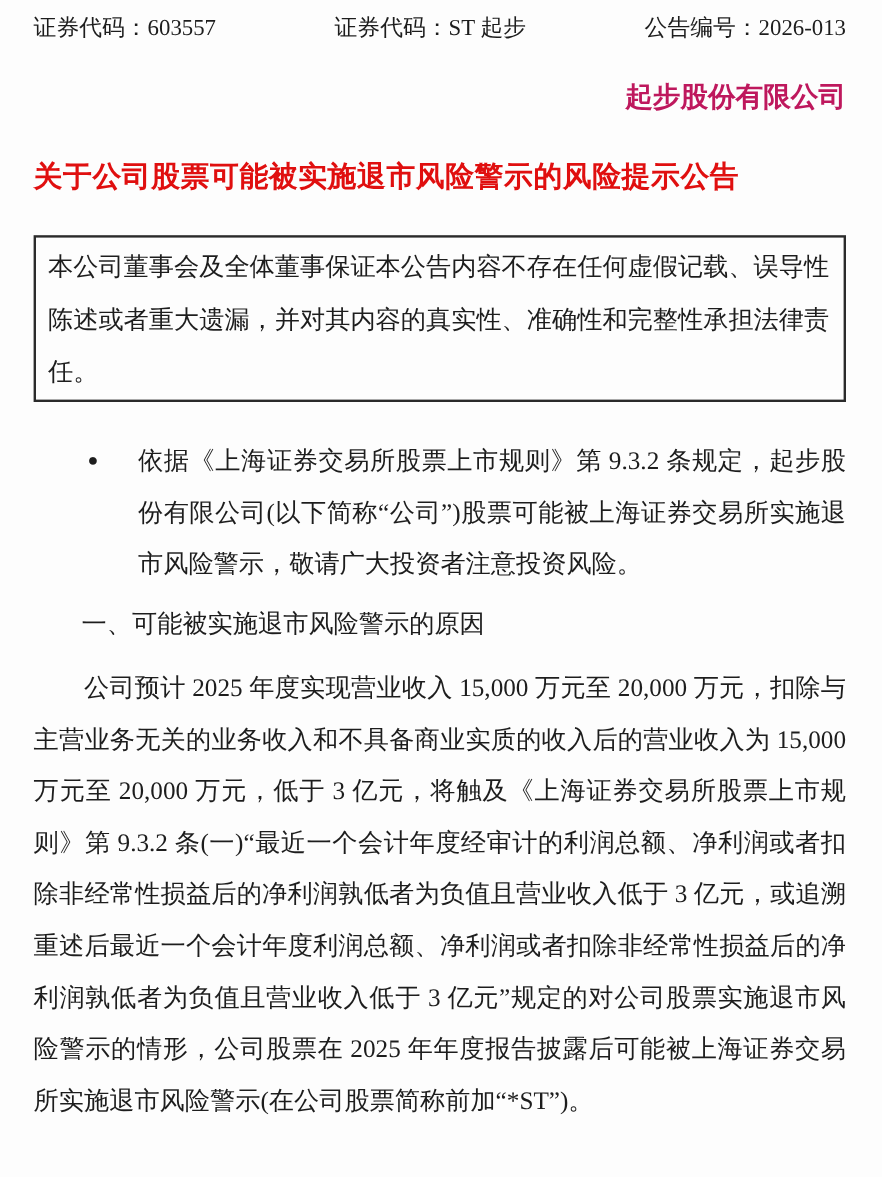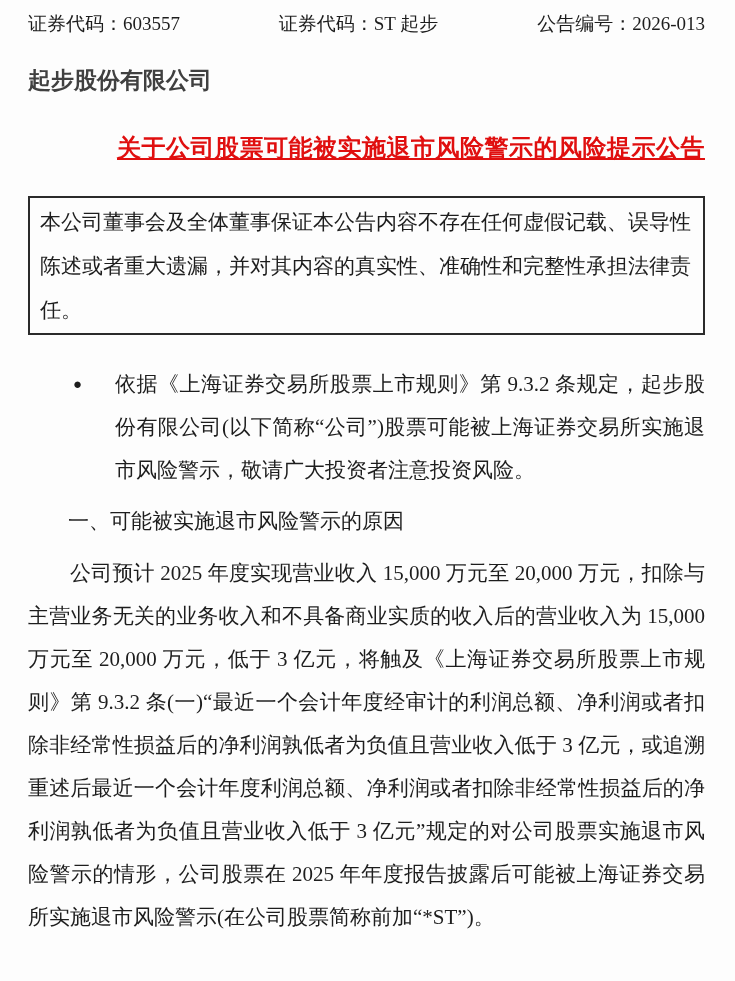--- a/index.html
+++ b/index.html
@@ -24,35 +24,34 @@
   .header-row {
     display: flex;
     justify-content: space-between;
     align-items: baseline;
     font-size: 19px;
     line-height: 24px;
     white-space: nowrap;
   }
   .title-company {
     margin-top: 30px;
-    text-align: left;
-    color: #404040;
+    text-align: right;
+    color: #be185d;
     font-weight: bold;
     font-size: 23px;
     line-height: 30px;
   }
   .title-announcement {
     margin-top: 36px;
-    text-align: right;
+    text-align: left;
     color: #e00f0f;
     font-weight: bold;
     font-size: 24px;
     line-height: 32px;
     letter-spacing: 0.5px;
-    text-decoration: underline;
   }
   .declaration-box {
     margin-top: 32px;
     border: 2px solid #2b2b2b;
     padding: 2px 12px 1px 10px;
     font-size: 21px;
     line-height: 44px;
     text-align: justify;
   }
   .notice-label {

